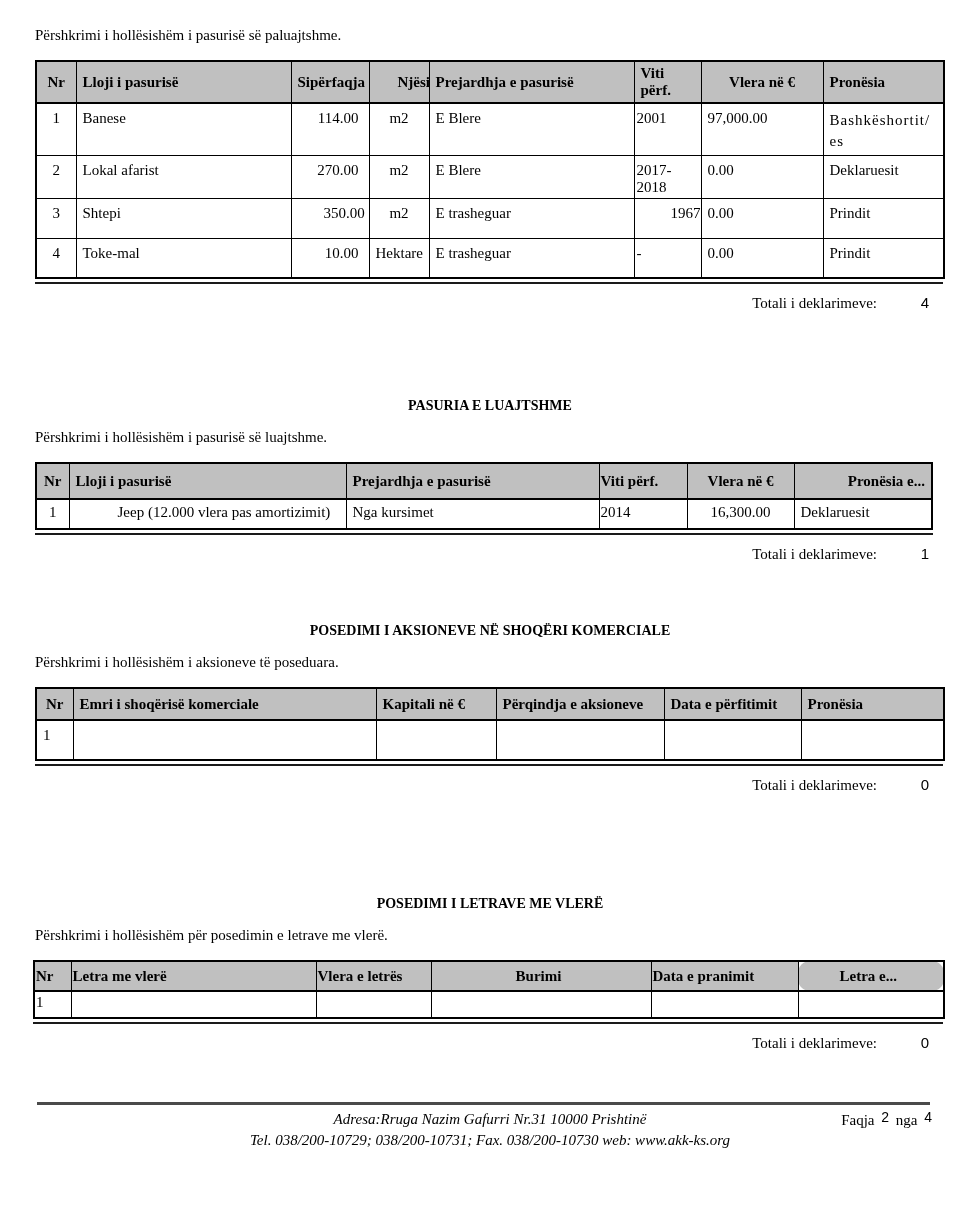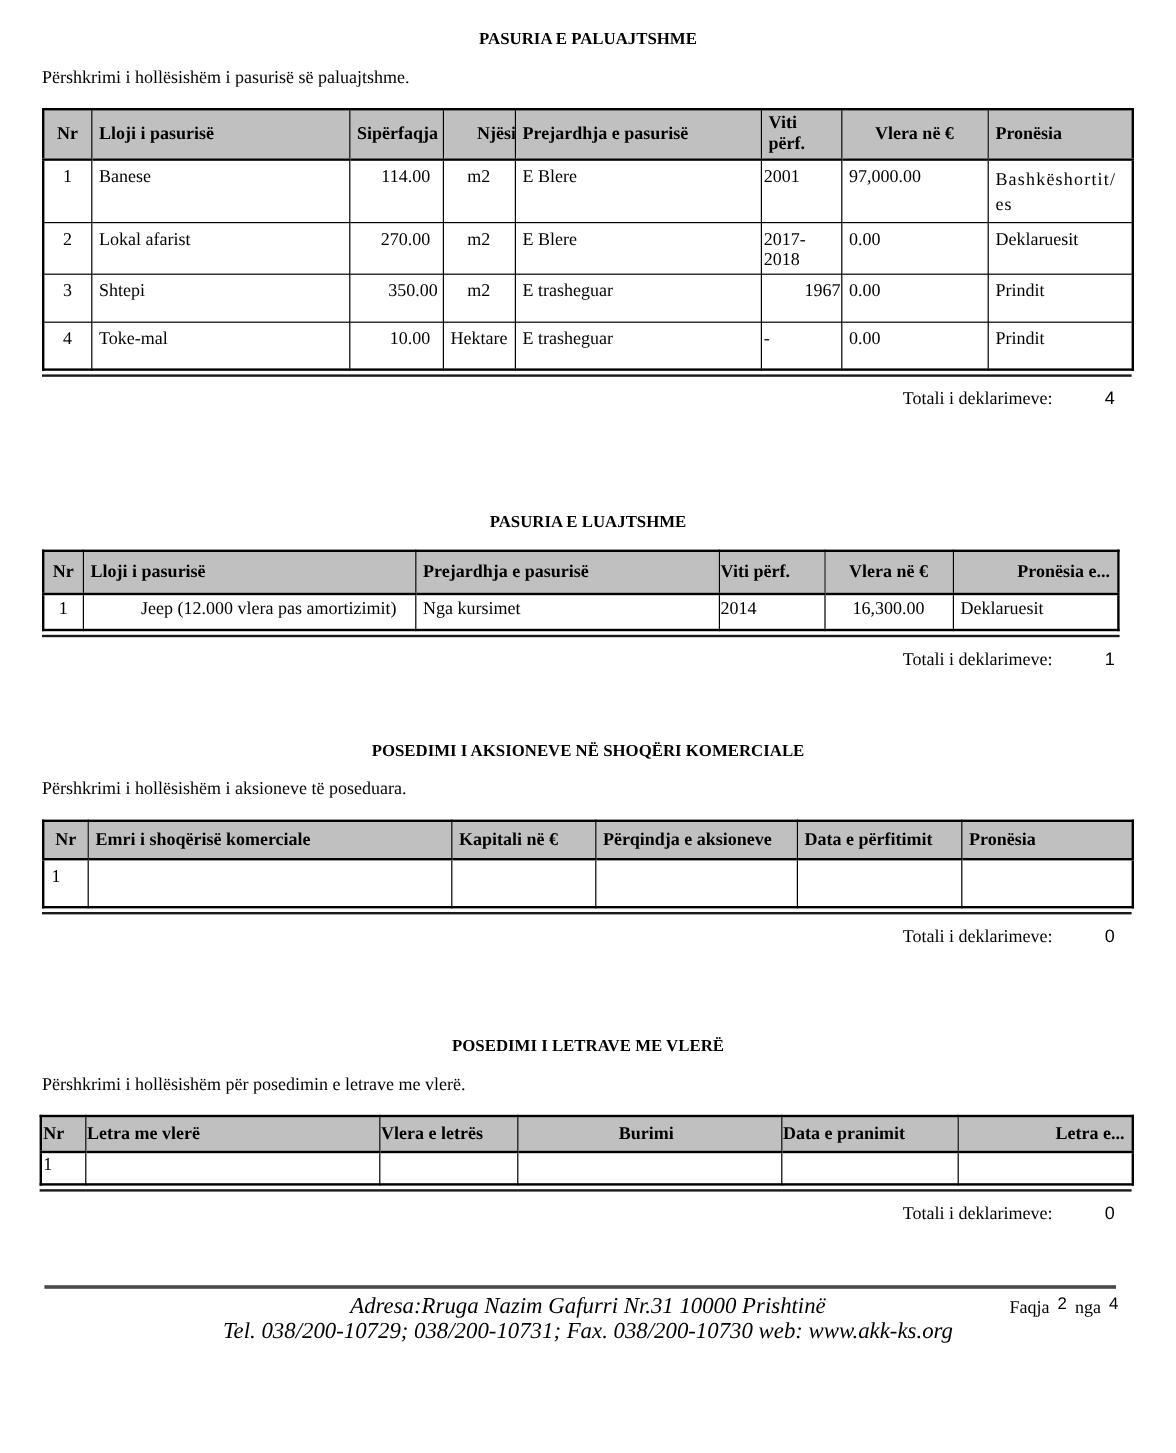--- a/index.html
+++ b/index.html
@@ -58,44 +58,43 @@
     width:908px; display:flex; justify-content:flex-end; align-items:baseline;
     font-size:15px; margin-top:10px; height:18px; line-height:18px;
   }
   .total-value {
     font-family:"Liberation Sans", sans-serif; font-size:15px;
     margin-left:42px; margin-right:14px; min-width:10px; text-align:right;
   }
 
   .s1 { margin-bottom:86px; }
   .s2 { margin-bottom:60px; }
-  .s3 { margin-bottom:75px; }
+  .s3 { margin-bottom:102px; }
   .s4 { margin-bottom:50px; }
 
   .footer { position:relative; }
   .footer-rule { width:893px; height:3px; background:#4a4a4a; margin-left:2px; }
   .footer-center {
-    font-style:italic; font-size:19px; text-align:center;
+    font-style:italic; font-size:15px; text-align:center;
     width:760px; margin:4px auto 0 auto; line-height:21px;
   }
   .footer-page {
     position:absolute; right:10px; top:10px; font-size:15px; font-style:normal;
   }
   .pgnum {
     font-family:"Liberation Sans", sans-serif; font-size:14px;
     position:relative; top:-3px; margin:0 3px;
   }
 </style>
 </head>
 <body>
 
 <div class="page">
 
   <section class="s1">
-    <h1 class="section-title">PASURIA E PALUAJTSHME</h1>
     <p class="section-desc">Përshkrimi i hollësishëm i pasurisë së paluajtshme.</p>
     <table class="t1">
         <colgroup>
           <col style="width: 40px;">
           <col style="width: 215px;">
           <col style="width: 78px;">
           <col style="width: 60px;">
           <col style="width: 205px;">
           <col style="width: 67px;">
           <col style="width: 122px;">
@@ -158,20 +157,21 @@
       </table>
     <div class="table-underline u1"></div>
     <div class="total-row">
       <span>Totali i deklarimeve:</span>
       <span class="total-value">4</span>
     </div>
   </section>
 
   <section class="s2">
     <h1 class="section-title">PASURIA E LUAJTSHME</h1>
+    <p class="section-desc">Përshkrimi i hollësishëm i pasurisë së luajtshme.</p>
     <table class="t2">
         <colgroup>
           <col style="width: 33px;">
           <col style="width: 277px;">
           <col style="width: 253px;">
           <col style="width: 88px;">
           <col style="width: 107px;">
           <col style="width: 138px;">
         </colgroup>
         <thead>
@@ -254,21 +254,21 @@
           <col style="width: 147px;">
           <col style="width: 146px;">
         </colgroup>
         <thead>
           <tr>
             <th style="text-align: left;">Nr</th>
             <th style="text-align: left;">Letra me vlerë</th>
             <th style="text-align: left;">Vlera e letrës</th>
             <th style="text-align: center;">Burimi</th>
             <th style="text-align: left;">Data e pranimit</th>
-            <th style="text-align: right;">Letra e...</th>
+            <th style="text-align: center; border-radius: 12px;">Letra e...</th>
           </tr>
         </thead>
         <tbody>
           <tr>
             <td style="text-align: left;">1</td>
             <td style="text-align: left;"></td>
             <td style="text-align: left;"></td>
             <td style="text-align: left;"></td>
             <td style="text-align: left;"></td>
             <td style="text-align: left;"></td>

